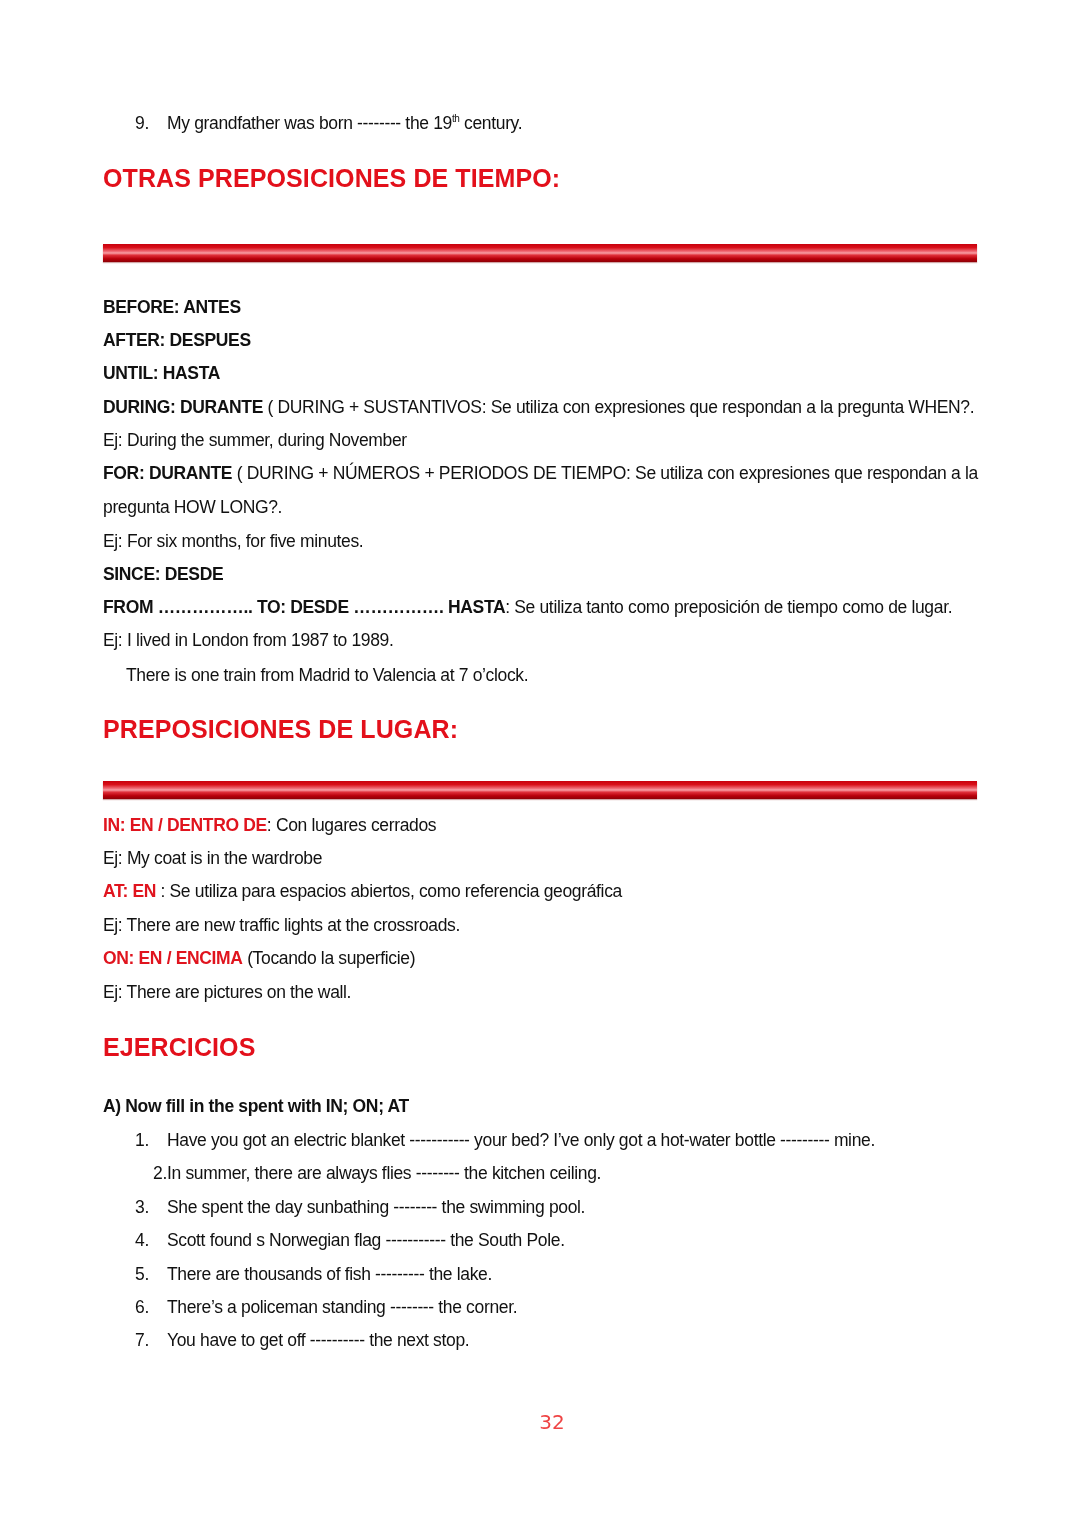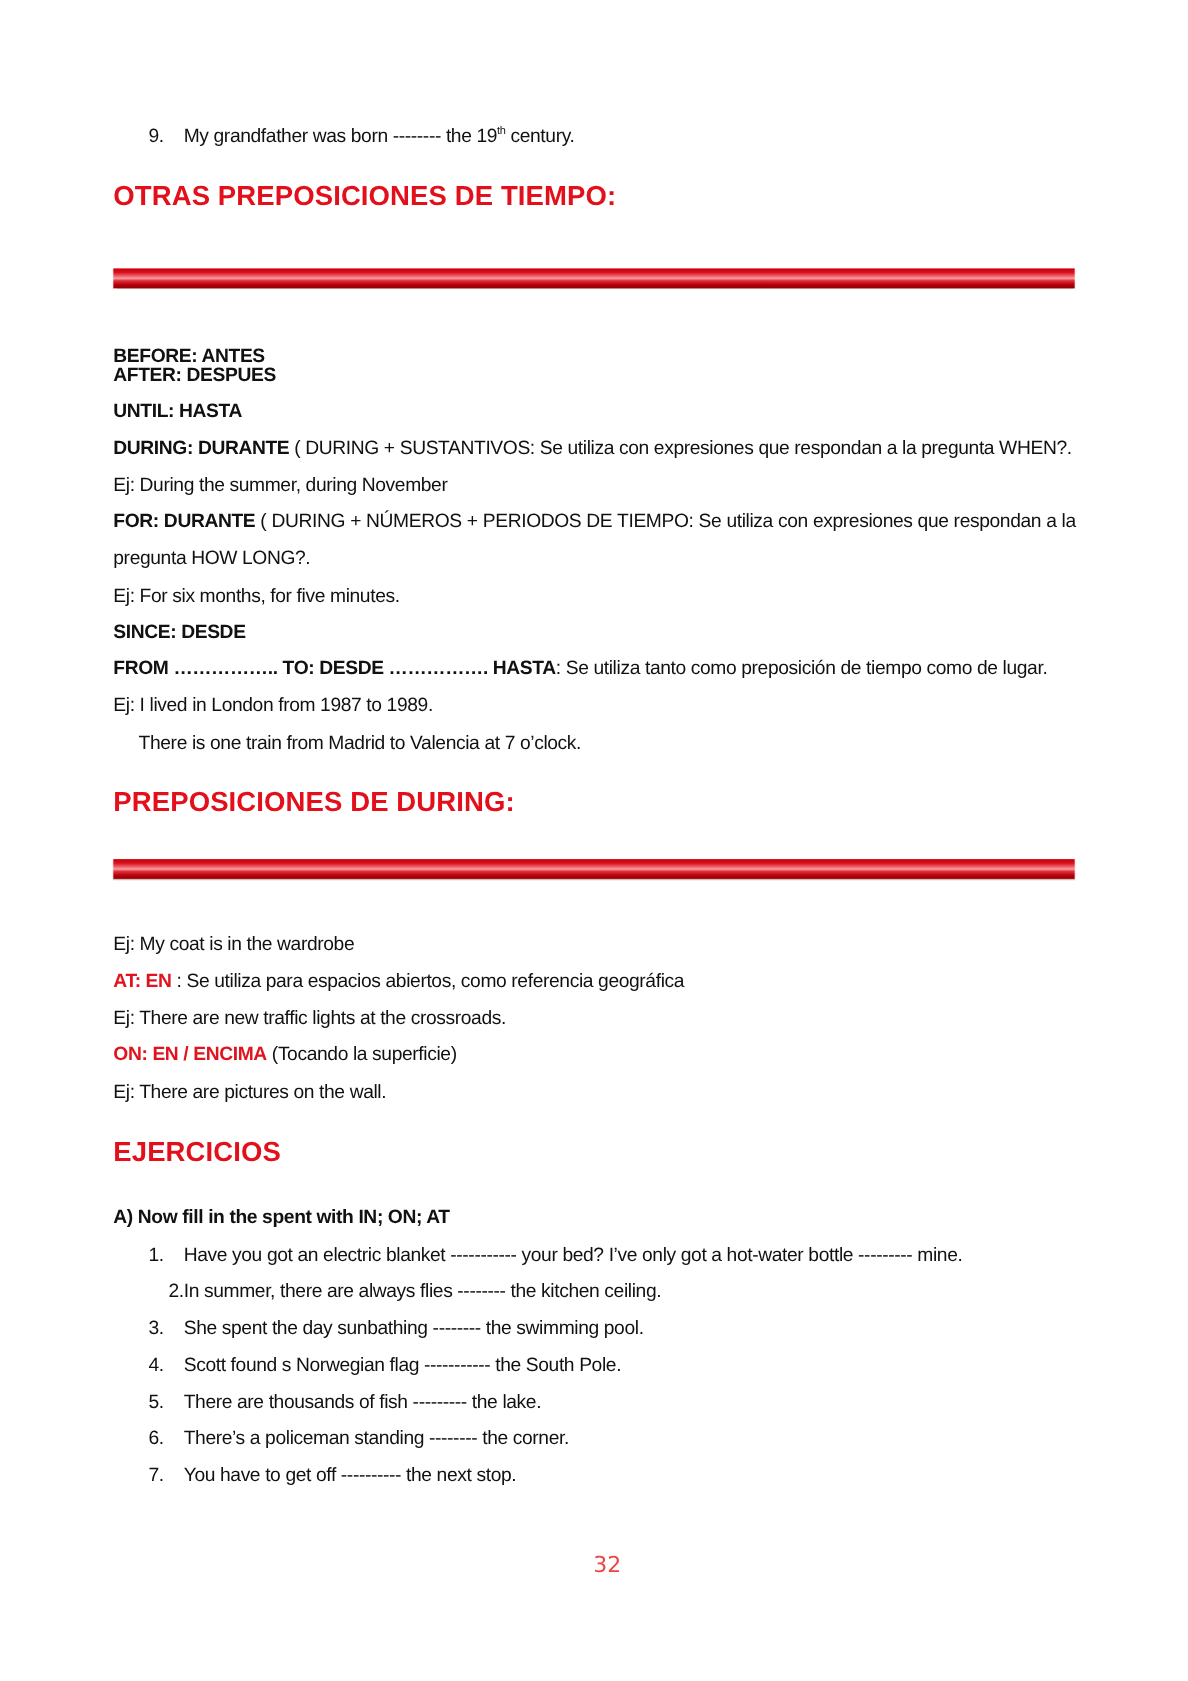--- a/index.html
+++ b/index.html
@@ -108,42 +108,45 @@
 
 <div class="page">
 
   <div class="ex-item" style="top:112px;">
     <span class="ex-num">9.</span><span>My grandfather was born -------- the 19</span><span class="sup">th</span><span> century.</span>
   </div>
 
   <div class="section-heading" style="top:163px;">OTRAS PREPOSICIONES DE TIEMPO:</div>
   <div class="red-bar" style="top:244px;"></div>
 
-  <div class="line b" style="top:312px;">BEFORE: ANTES</div>
+  <div class="line b" style="top:296px;">BEFORE: ANTES</div>
   <div class="line b" style="top:329px;">AFTER: DESPUES</div>
   <div class="line b" style="top:362px;">UNTIL: HASTA</div>
   <div class="line" style="top:396px;">
     <span class="b">DURING: DURANTE</span><span> ( DURING + SUSTANTIVOS: Se utiliza con expresiones que respondan a la pregunta WHEN?.</span>
   </div>
   <div class="line" style="top:429px;">Ej: During the summer, during November</div>
   <div class="line justified" style="top:462px;">
     <span class="b">FOR: DURANTE</span><span> ( DURING + NÚMEROS + PERIODOS DE TIEMPO: Se utiliza con expresiones que respondan a la</span>
   </div>
   <div class="line" style="top:496px;">pregunta HOW LONG?.</div>
   <div class="line" style="top:530px;">Ej: For six months, for five minutes.</div>
   <div class="line b" style="top:563px;">SINCE: DESDE</div>
   <div class="line" style="top:596px;">
     <span class="b">FROM …………….. TO: DESDE ……………. HASTA</span><span>:  Se utiliza tanto como preposición de tiempo como de lugar.</span>
   </div>
   <div class="line" style="top:629px;">Ej: I lived in London from 1987 to 1989.</div>
   <div class="line indent" style="top:664px;">There is one train from Madrid to Valencia at 7 o’clock.</div>
 
-  <div class="section-heading" style="top:714px;">PREPOSICIONES DE DURING:</div>
+  <div class="section-heading" style="top:714px;">PREPOSICIONES DE LUGAR:</div>
   <div class="red-bar" style="top:781px;"></div>
 
+  <div class="line" style="top:814px;">
+    <span class="red">IN: EN / DENTRO DE</span><span>: Con lugares cerrados</span>
+  </div>
   <div class="line" style="top:847px;">Ej: My coat is in the wardrobe</div>
   <div class="line" style="top:914px;">Ej: There are new traffic lights at the crossroads.</div>
   <div class="line" style="top:880px;">
     <span class="red">AT: EN</span><span> : Se utiliza para espacios abiertos, como referencia geográfica</span>
   </div>
   <div class="line" style="top:947px;">
     <span class="red">ON: EN / ENCIMA</span><span> (Tocando la superficie)</span>
   </div>
   <div class="line" style="top:981px;">Ej: There are pictures on the wall.</div>
 

